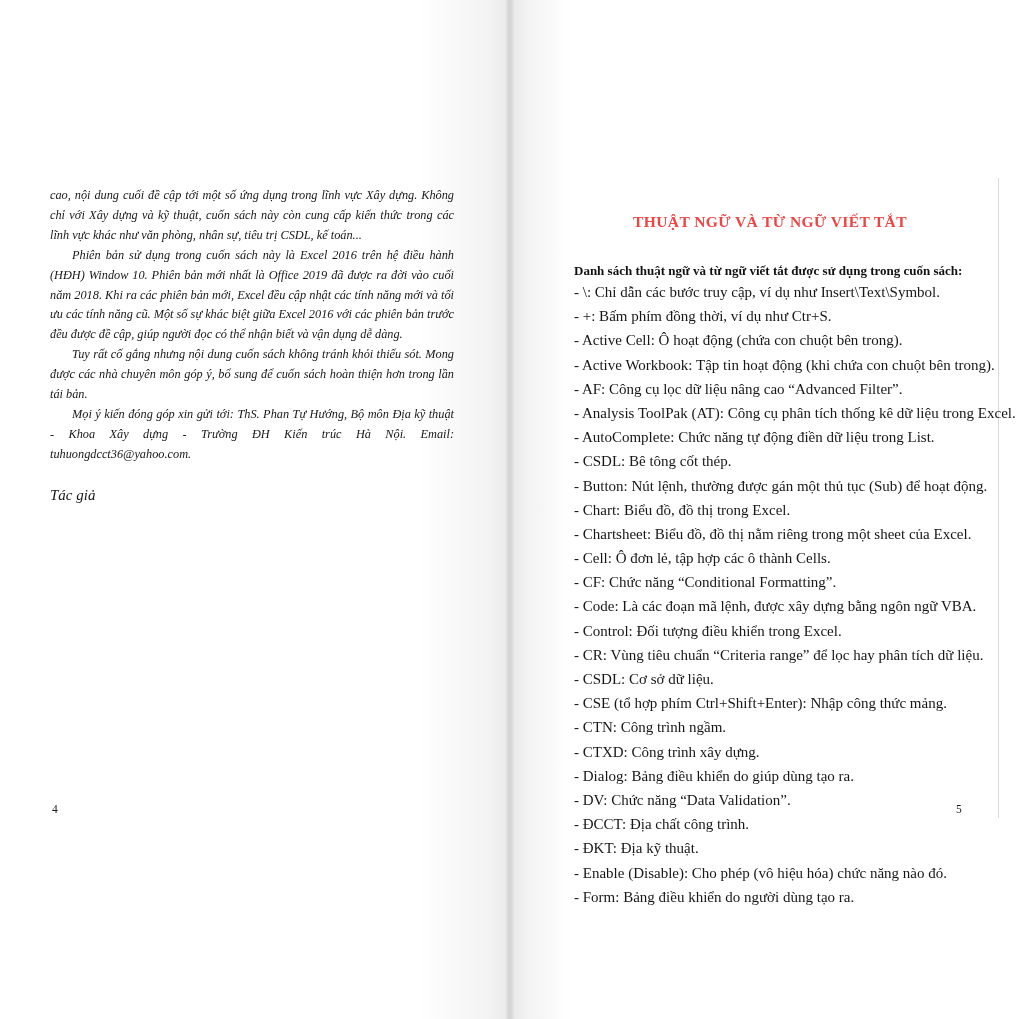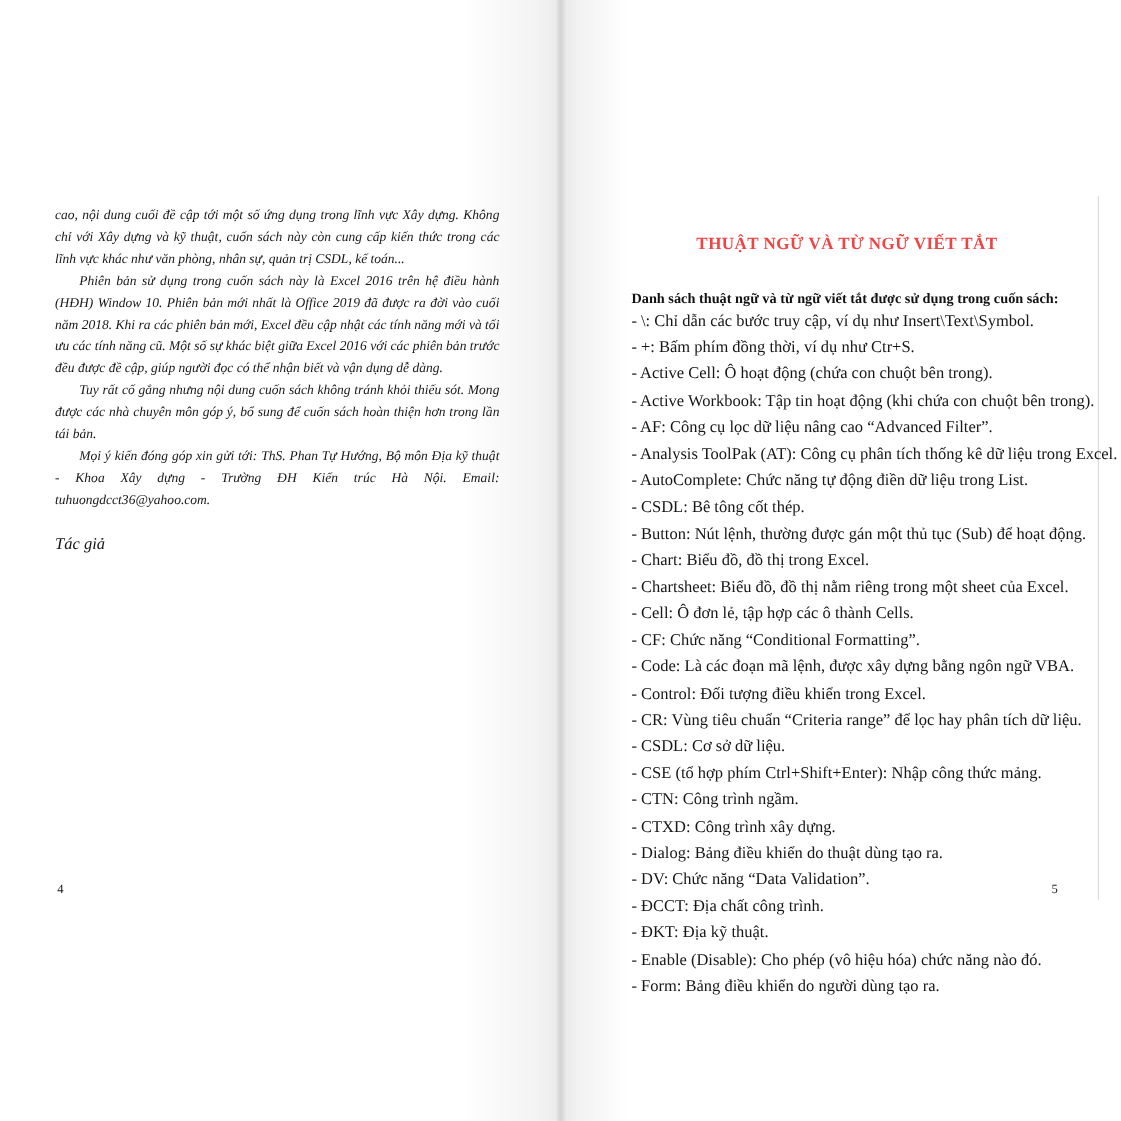--- a/index.html
+++ b/index.html
@@ -138,21 +138,21 @@
 <body>
 
 <div class="spread">
 
   <div class="page page-left"></div>
   <div class="page page-right"></div>
   <div class="gutter"></div>
   <div class="edge-line-right"></div>
 
   <div class="left-text">
-    <p>cao, nội dung cuối đề cập tới một số ứng dụng trong lĩnh vực Xây dựng. Không chỉ với Xây dựng và kỹ thuật, cuốn sách này còn cung cấp kiến thức trong các lĩnh vực khác như văn phòng, nhân sự, quản trị CSDL, kế toán...</p>
+    <p>cao, nội dung cuối đề cập tới một số ứng dụng trong lĩnh vực Xây dựng. Không chỉ với Xây dựng và kỹ thuật, cuốn sách này còn cung cấp kiến thức trong các lĩnh vực khác như văn phòng, nhân sự, tiêu trị CSDL, kế toán...</p>
     <p class="indent">Phiên bản sử dụng trong cuốn sách này là Excel 2016 trên hệ điều hành (HĐH) Window 10. Phiên bản mới nhất là Office 2019 đã được ra đời vào cuối năm 2018. Khi ra các phiên bản mới, Excel đều cập nhật các tính năng mới và tối ưu các tính năng cũ. Một số sự khác biệt giữa Excel 2016 với các phiên bản trước đều được đề cập, giúp người đọc có thể nhận biết và vận dụng dễ dàng.</p>
     <p class="indent">Tuy rất cố gắng nhưng nội dung cuốn sách không tránh khỏi thiếu sót. Mong được các nhà chuyên môn góp ý, bổ sung để cuốn sách hoàn thiện hơn trong lần tái bản.</p>
     <p class="indent">Mọi ý kiến đóng góp xin gửi tới: ThS. Phan Tự Hướng, Bộ môn Địa kỹ thuật - Khoa Xây dựng - Trường ĐH Kiến trúc Hà Nội. Email: tuhuongdcct36@yahoo.com.</p>
     <div class="signature">Tác giả</div>
   </div>
 
   <div class="right-title">THUẬT NGỮ VÀ TỪ NGỮ VIẾT TẮT</div>
   <div class="right-lead">Danh sách thuật ngữ và từ ngữ viết tắt được sử dụng trong cuốn sách:</div>
 
   <div class="glossary">
@@ -169,21 +169,21 @@
     <p class="entry">- Chartsheet: Biểu đồ, đồ thị nằm riêng trong một sheet của Excel.</p>
     <p class="entry">- Cell: Ô đơn lẻ, tập hợp các ô thành Cells.</p>
     <p class="entry">- CF: Chức năng “Conditional Formatting”.</p>
     <p class="entry">- Code: Là các đoạn mã lệnh, được xây dựng bằng ngôn ngữ VBA.</p>
     <p class="entry">- Control: Đối tượng điều khiển trong Excel.</p>
     <p class="entry">- CR: Vùng tiêu chuẩn “Criteria range” để lọc hay phân tích dữ liệu.</p>
     <p class="entry">- CSDL: Cơ sở dữ liệu.</p>
     <p class="entry">- CSE (tổ hợp phím Ctrl+Shift+Enter): Nhập công thức mảng.</p>
     <p class="entry">- CTN: Công trình ngầm.</p>
     <p class="entry">- CTXD: Công trình xây dựng.</p>
-    <p class="entry">- Dialog: Bảng điều khiển do thuật dùng tạo ra.</p>
+    <p class="entry">- Dialog: Bảng điều khiển do giúp dùng tạo ra.</p>
     <p class="entry">- DV: Chức năng “Data Validation”.</p>
     <p class="entry">- ĐCCT: Địa chất công trình.</p>
     <p class="entry">- ĐKT: Địa kỹ thuật.</p>
     <p class="entry">- Enable (Disable): Cho phép (vô hiệu hóa) chức năng nào đó.</p>
     <p class="entry">- Form: Bảng điều khiển do người dùng tạo ra.</p>
   </div>
 
   <div class="folio folio-left">4</div>
   <div class="folio folio-right">5</div>
 

